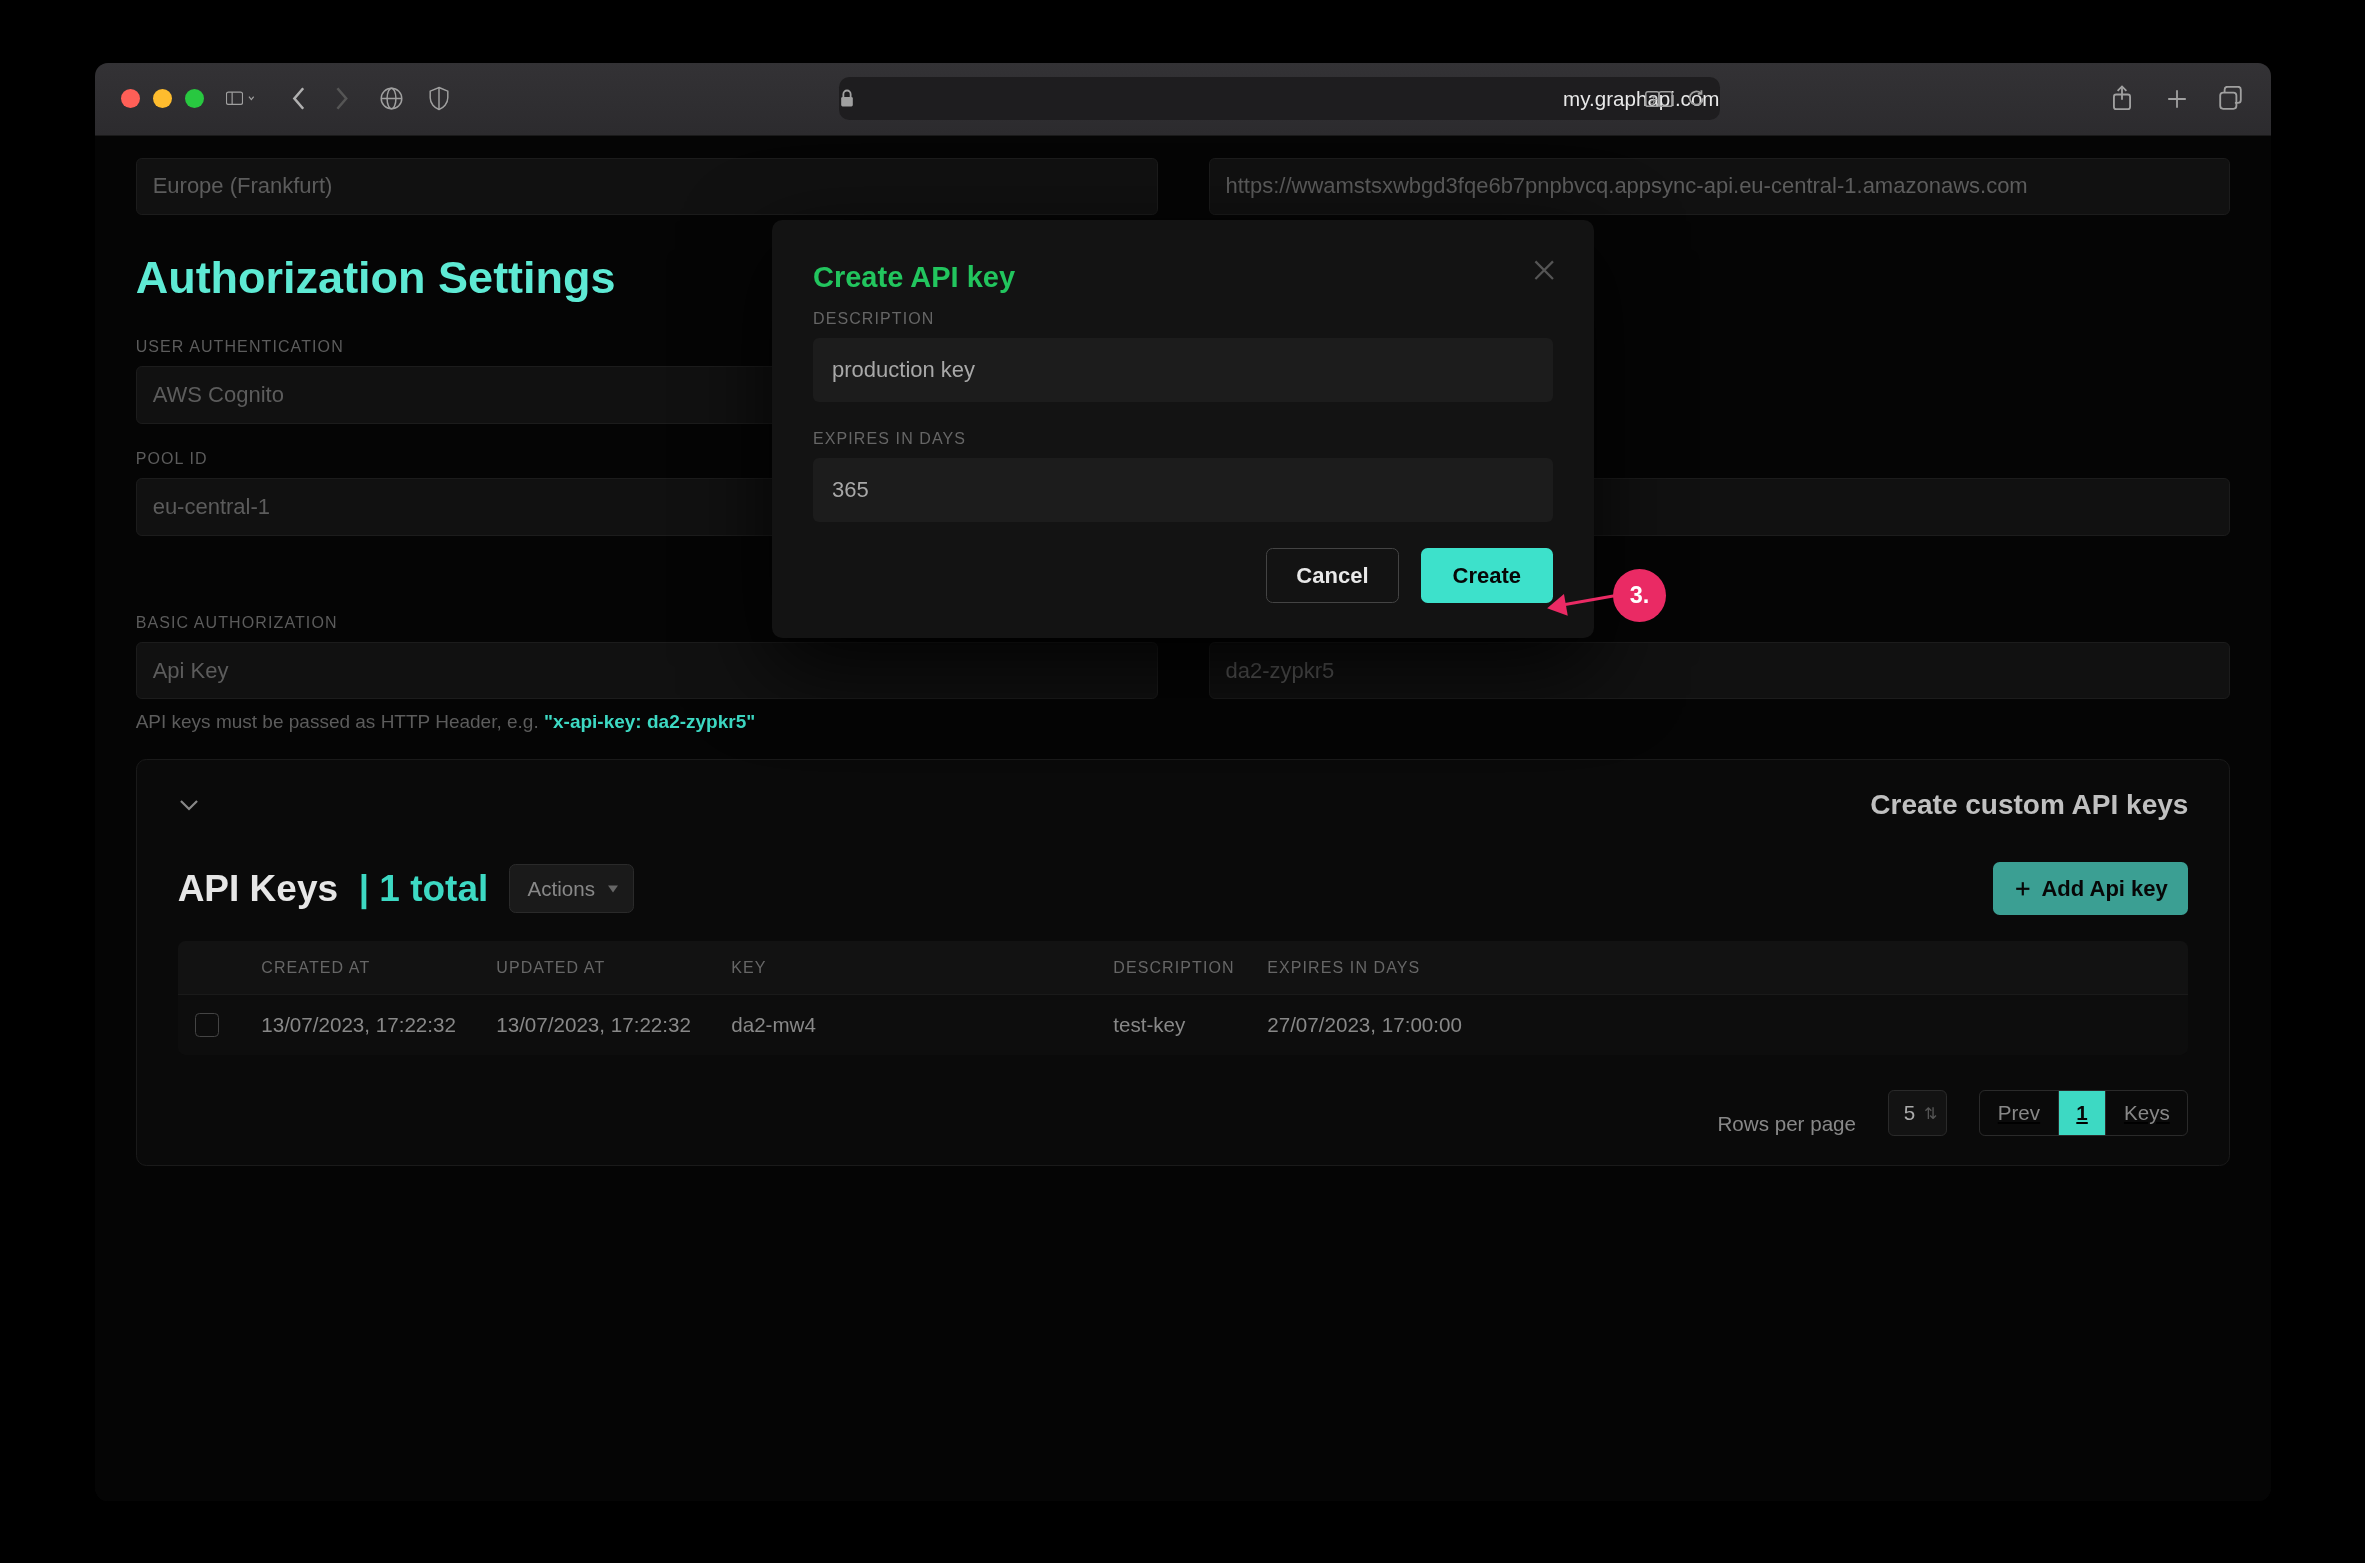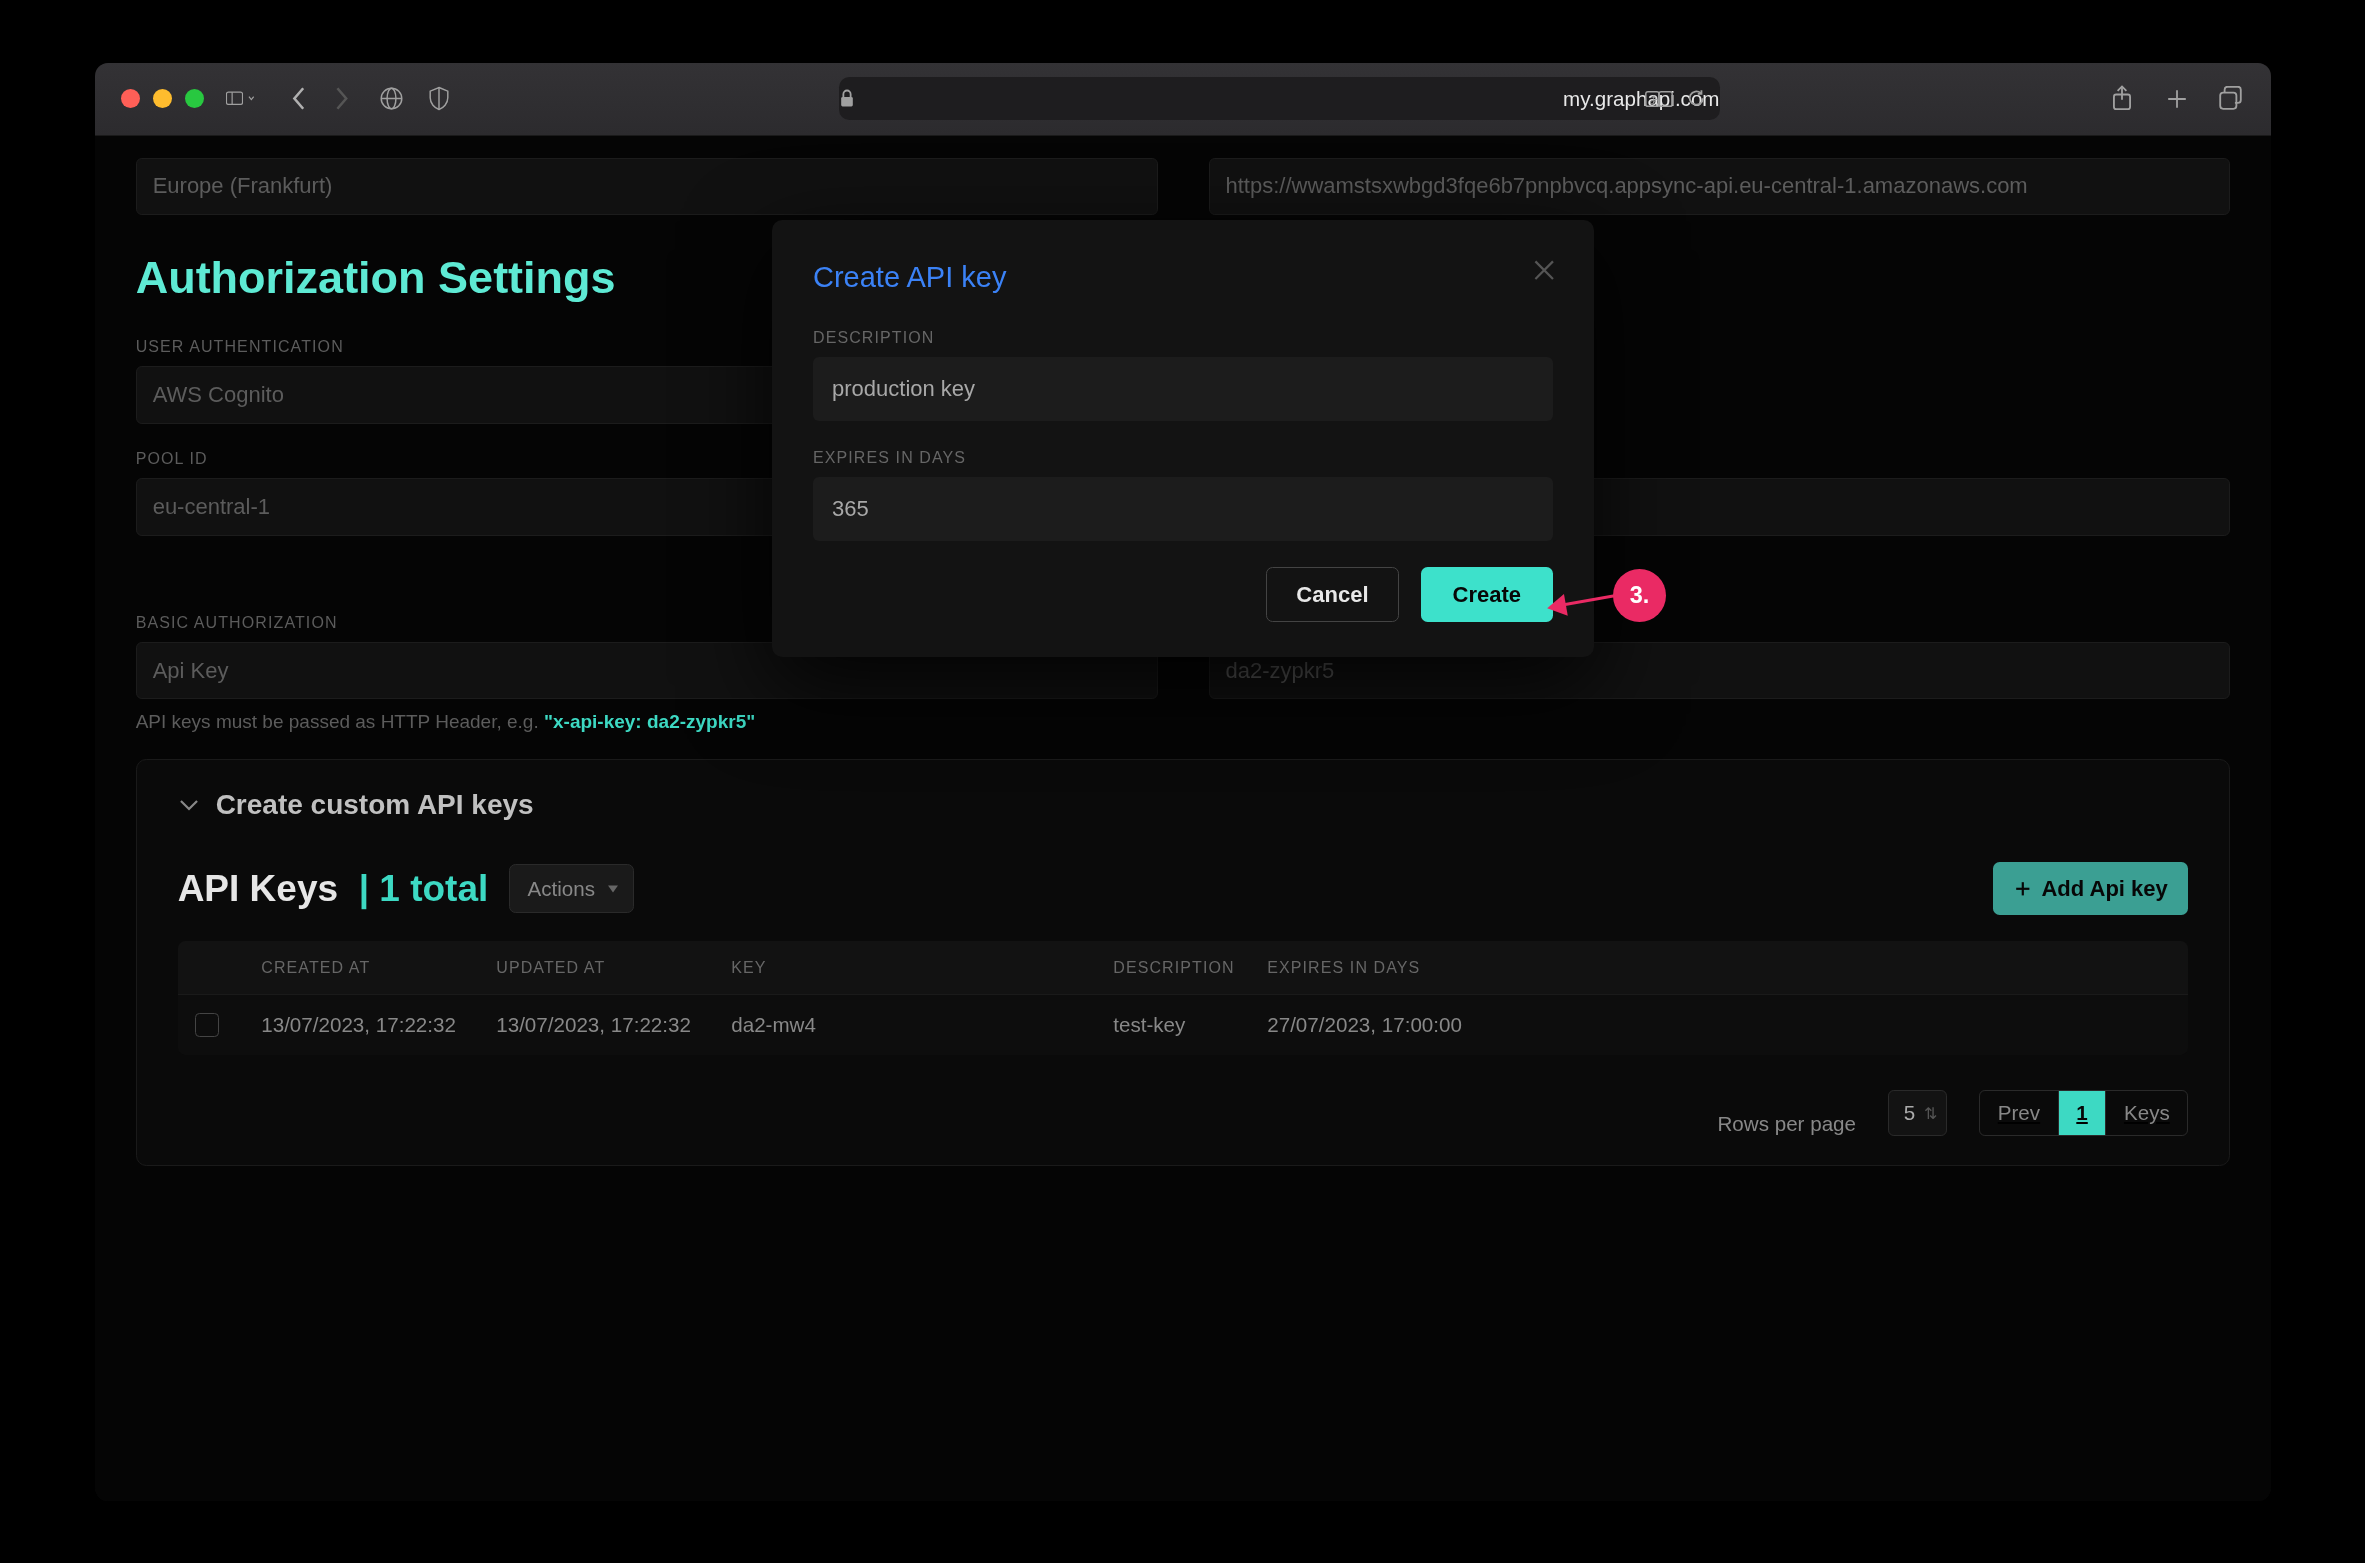--- a/index.html
+++ b/index.html
@@ -170,20 +170,21 @@
     }
     
     .panel-header {
       display: flex;
       align-items: center;
       gap: 16px;
       color: #c0c0c0;
       font-size: 28px;
       font-weight: 600;
       margin-bottom: 41px;
+      justify-content: space-between;
     }
     
     .api-title-row {
       display: flex;
       align-items: center;
       gap: 20.6px;
       margin-bottom: 26.4px;
     }
     
     .api-title {
@@ -341,24 +342,24 @@
       transform: translateX(-50%);
       width: 822px;
       background: #131313;
       border-radius: 10.3px;
       padding: 41px 41px 35px 41px;
       box-shadow: 0 29px 88px rgba(0,0,0,0.85);
       z-index: 100;
     }
     
     .modal-title {
-      color: #3b82f6;
+      color: #22c55e;
       font-size: 29px;
-      font-weight: 400;
-      margin-bottom: 35px;
+      font-weight: 700;
+      margin-bottom: 16px;
     }
     
     .modal-close {
       position: absolute;
       top: 37px;
       right: 37px;
       color: #555;
       cursor: pointer;
     }
     

